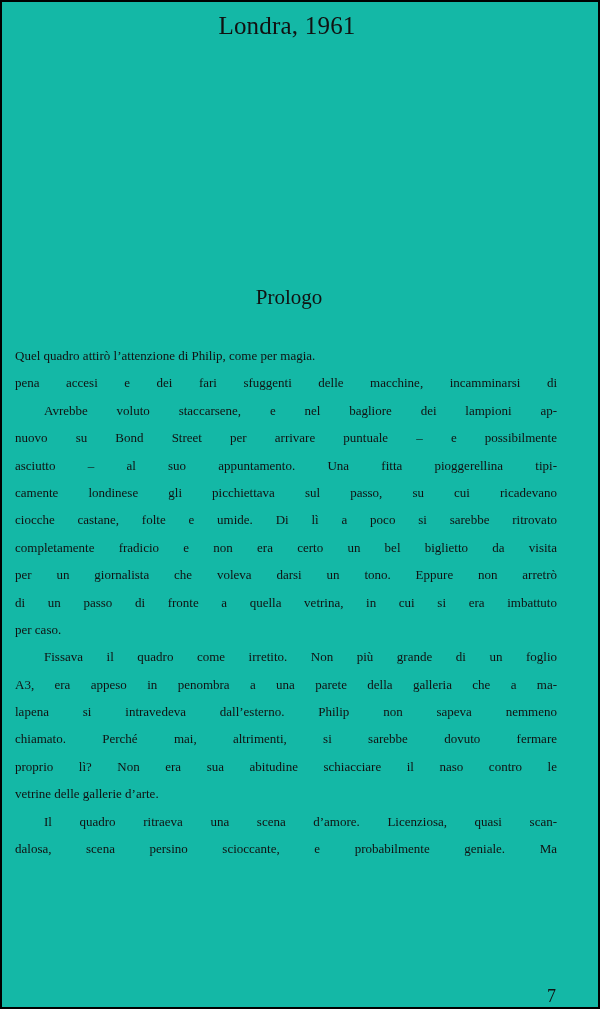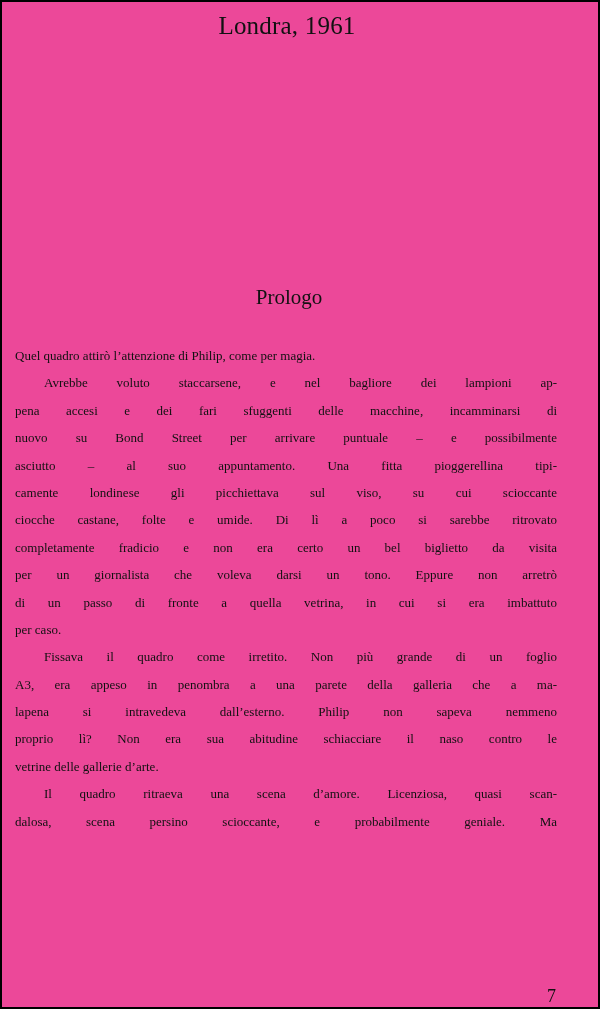--- a/index.html
+++ b/index.html
@@ -1,19 +1,19 @@
 <!DOCTYPE html>
 <html><head>
 <meta charset="utf-8">
 <style>
   html, body { margin: 0; padding: 0; background: #ffffff; }
   body { width: 600px; height: 1009px; position: relative; overflow: hidden; }
   .page {
     position: absolute; left: 0; top: 0; width: 600px; height: 1009px;
-    box-sizing: border-box; border: 2px solid #000; background: #ec4899;
+    box-sizing: border-box; border: 2px solid #000; background: #14b8a6;
     font-family: "Liberation Serif", "DejaVu Serif", serif; color: #111;
   }
   .title {
     position: absolute; left: 0; width: 570px; top: 8px; text-align: center;
     font-size: 25px; line-height: 32px; letter-spacing: 0.2px;
   }
   .heading {
     position: absolute; left: 0; width: 574px; top: 281px; text-align: center;
     font-size: 21px; line-height: 28px;
   }
@@ -33,33 +33,34 @@
 </style>
 </head>
 <body>
 
 <div class="page">
   <div class="title">Londra, 1961</div>
   <div class="heading">Prologo</div>
 
   <div class="body">
     <span class="line last">Quel quadro attirò l’attenzione di Philip, come per magia.</span>
+    <span class="line">pena accesi e dei fari sfuggenti delle macchine, incamminarsi di</span>
     <span class="line indent">Avrebbe voluto staccarsene, e nel bagliore dei lampioni ap-</span>
-    <span class="line">pena accesi e dei fari sfuggenti delle macchine, incamminarsi di</span>
     <span class="line">nuovo su Bond Street per arrivare puntuale – e possibilmente</span>
     <span class="line">asciutto – al suo appuntamento. Una fitta pioggerellina tipi-</span>
-    <span class="line">camente londinese gli picchiettava sul viso, su cui scioccante</span>
+    <span class="line">camente londinese gli picchiettava sul passo, su cui ricadevano</span>
     <span class="line">ciocche castane, folte e umide. Di lì a poco si sarebbe ritrovato</span>
     <span class="line">completamente fradicio e non era certo un bel biglietto da visita</span>
     <span class="line">per un giornalista che voleva darsi un tono. Eppure non arretrò</span>
     <span class="line">di un passo di fronte a quella vetrina, in cui si era imbattuto</span>
     <span class="line last">per caso.</span>
     <span class="line indent">Fissava il quadro come irretito. Non più grande di un foglio</span>
     <span class="line">A3, era appeso in penombra a una parete della galleria che a ma-</span>
     <span class="line">lapena si intravedeva dall’esterno. Philip non sapeva nemmeno</span>
+    <span class="line">chiamato. Perché mai, altrimenti, si sarebbe dovuto fermare</span>
     <span class="line">proprio lì? Non era sua abitudine schiacciare il naso contro le</span>
     <span class="line last">vetrine delle gallerie d’arte.</span>
     <span class="line indent">Il quadro ritraeva una scena d’amore. Licenziosa, quasi scan-</span>
     <span class="line">dalosa, scena persino scioccante, e probabilmente geniale. Ma</span>
   </div>
 
   <div class="pagenum">7</div>
 </div>
 
 </body></html>

